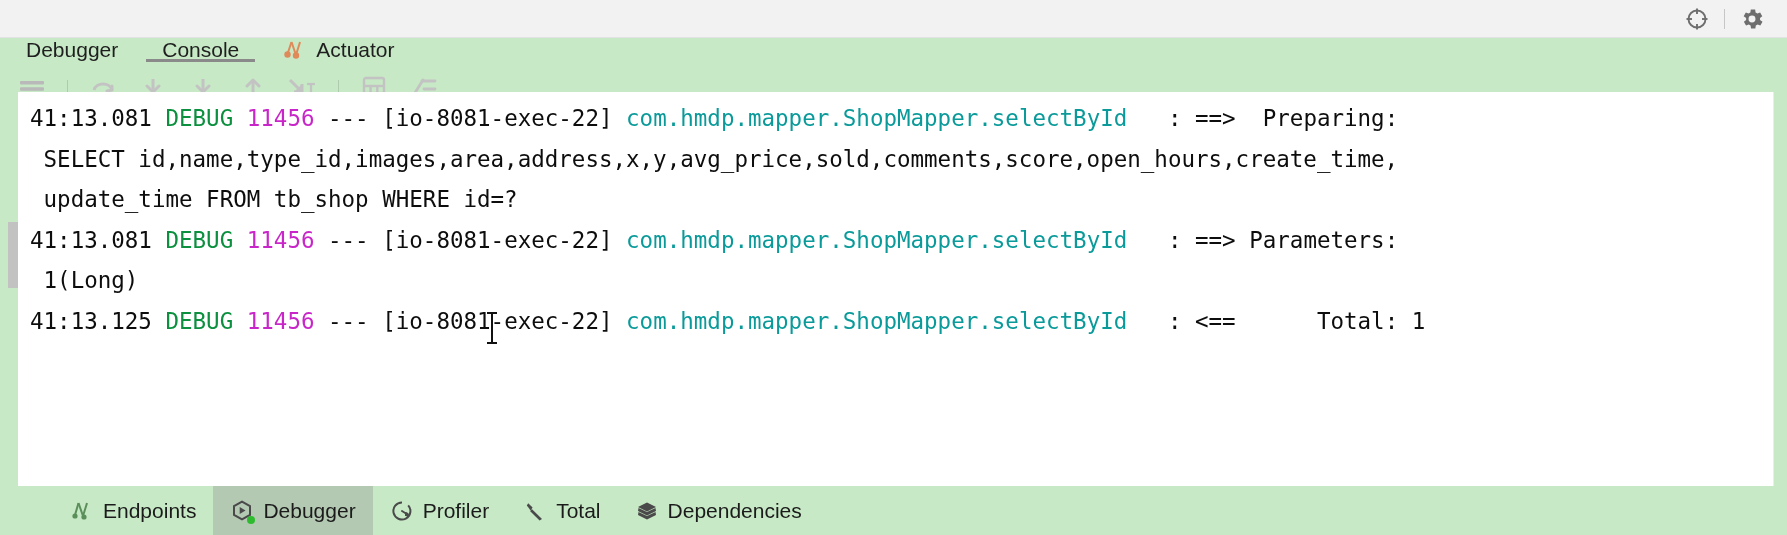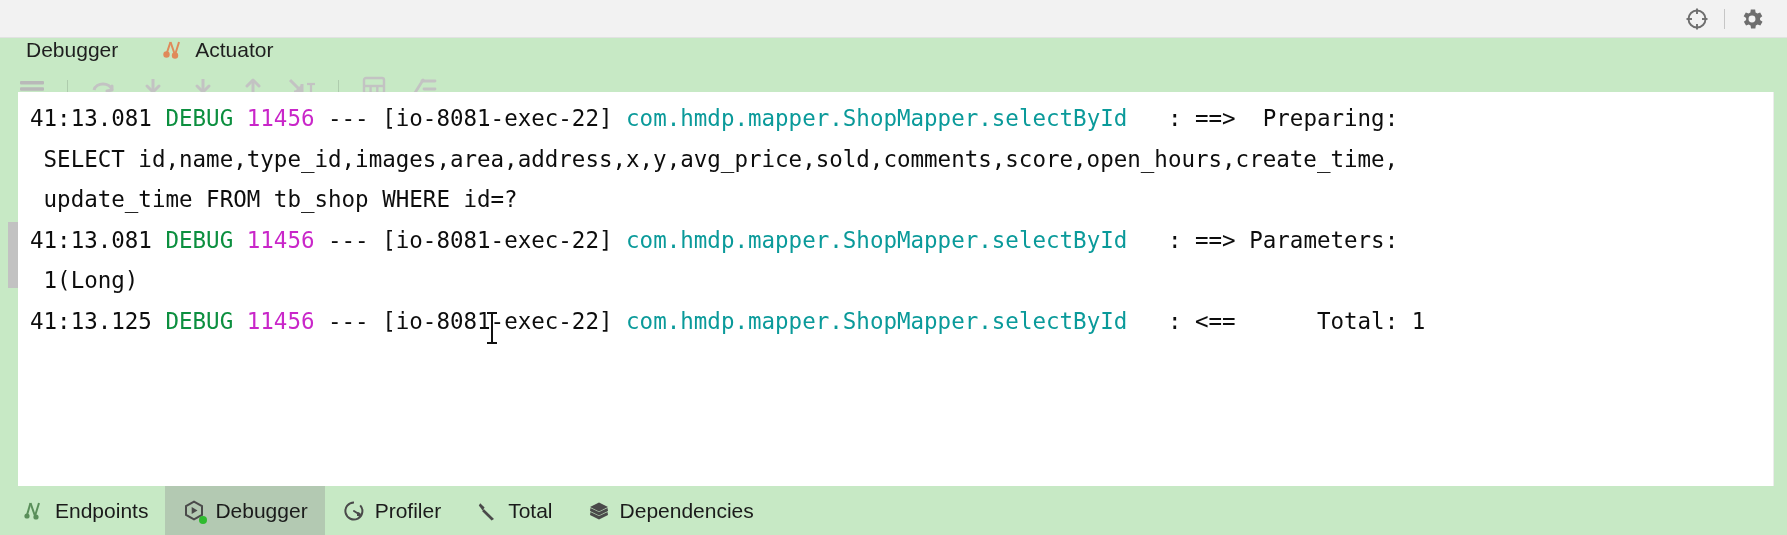--- a/index.html
+++ b/index.html
@@ -173,21 +173,21 @@
   }
   .bb-item {
     display: flex;
     align-items: center;
     gap: 9px;
     padding: 0 17px;
     font-size: 21px;
     color: #1b1b1b;
     white-space: nowrap;
   }
-  .bb-item.first { padding-left: 22px; }
+  .bb-item.first { padding-left: 22px; margin-left: 48px; }
   .bb-item.selected { background: #b3c9b2; }
   .bb-icon {
     width: 24px;
     height: 24px;
     display: flex;
     align-items: center;
     justify-content: center;
     position: relative;
   }
   .run-dot {
@@ -221,20 +221,23 @@
   </div>
 </div>
 
 <div class="toolrow">
   <div class="tabs">
 
     <div class="tab first">
       <span>Debugger</span>
     </div>
 
+    <div class="tab active">
+      <span>Console</span>
+    </div>
 
     <div class="tab">
       <span class="bb-icon">
         <svg width="24" height="22" viewBox="0 0 24 22" fill="none" stroke="#e08a5a" stroke-width="2">
           <circle cx="4.5" cy="15.5" r="3.2" fill="#e08a5a" stroke="none"></circle>
           <circle cx="13" cy="16.5" r="3.2" fill="#e08a5a" stroke="none"></circle>
           <line x1="4.5" y1="15" x2="8.5" y2="3"></line>
           <line x1="8.5" y1="3" x2="13" y2="16"></line>
           <line x1="13" y1="16" x2="17" y2="3"></line>
         </svg>

